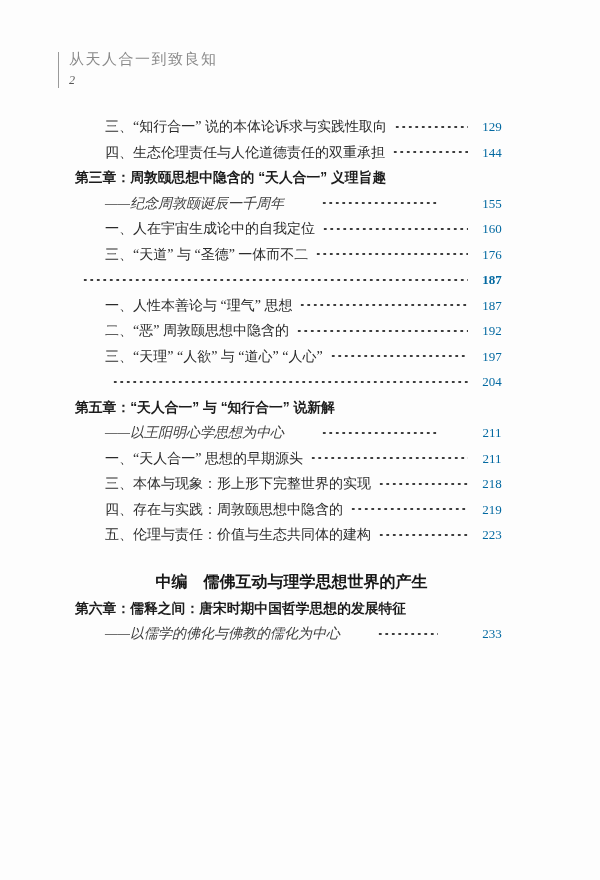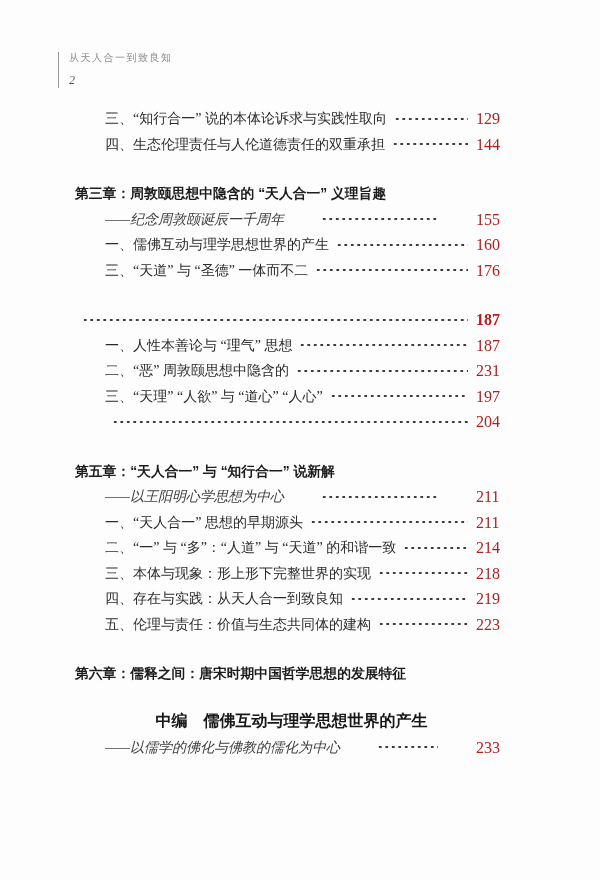--- a/index.html
+++ b/index.html
@@ -23,53 +23,52 @@
     left: 58px;
     display: flex;
     align-items: stretch;
   }
   .running-head .vrule {
     border-left: 1px solid #9a9a9a;
     margin-right: 10px;
   }
   .rh-stack { display: flex; flex-direction: column; justify-content: space-between; }
   .rh-title {
-    font-size: 10px;
+    font-size: 15px;
     color: #8a8a8a;
     letter-spacing: 1.5px;
-    font-family: Liberation Mono, monospace;
+    font-family: Liberation Serif, serif;
     line-height: 14px;
   }
   .rh-page {
     font-size: 12px;
     font-style: italic;
     color: #555;
     line-height: 16px;
     margin-top: 6px;
   }
   
   .toc {
     position: absolute;
-    top: 106px;
+    top: 114px;
     left: 75px;
     width: 433px;
   }
   .row {
     display: flex;
     align-items: center;
     height: 25.5px;
     font-size: 14px;
     line-height: 25.5px;
     white-space: nowrap;
   }
   .row .t { flex: 0 0 auto; }
   .row.chapter {
     font-weight: bold;
     color: #1c1c1c;
-    margin-top: 24px;
     font-family: "Liberation Sans", "DejaVu Sans", sans-serif;
     font-size: 13.8px;
   }
   .row.item { padding-left: 30px; }
   .row.dash {
     padding-left: 30px;
     font-style: italic;
     color: #3d3d3d;
     gap: 30px;
   }
@@ -88,23 +87,23 @@
     height: 14px;
     background-image: radial-gradient(circle, #3c3c3c 1.05px, rgba(0,0,0,0) 1.35px);
     background-size: 6.5px 14px;
     background-repeat: repeat-x;
     background-position: 0 center;
     min-width: 10px;
   }
   .pg {
     flex: 0 0 auto;
     width: 32px;
-    text-align: left;
-    font-size: 16px;
-    color: #b91c1c;
+    text-align: center;
+    font-size: 13px;
+    color: #0369a1;
     font-style: normal;
     font-family: "Liberation Serif", "DejaVu Serif", serif;
   }
 </style>
 </head>
 <body>
 
 <div class="page">
 
   <div class="running-head">
@@ -128,42 +127,42 @@
       </div>
       <div class="row chapter">
         <span class="t">第三章：周敦颐思想中隐含的 “天人合一” 义理旨趣</span>
       </div>
       <div class="row dash">
         <span class="t">——纪念周敦颐诞辰一千周年</span>
         <span class="leader"></span>
         <span class="pg">155</span>
       </div>
       <div class="row item">
-        <span class="t">一、儒佛互动与理学思想世界的产生</span>
+        <span class="t">一、人在宇宙生成论中的自我定位</span>
         <span class="leader"></span>
         <span class="pg">160</span>
       </div>
       <div class="row item">
         <span class="t">三、“天道” 与 “圣德” 一体而不二</span>
         <span class="leader"></span>
         <span class="pg">176</span>
       </div>
       <div class="row chapter">
         <span class="leader"></span>
         <span class="pg">187</span>
       </div>
       <div class="row item">
         <span class="t">一、人性本善论与 “理气” 思想</span>
         <span class="leader"></span>
         <span class="pg">187</span>
       </div>
       <div class="row item">
         <span class="t">二、“恶” 周敦颐思想中隐含的</span>
         <span class="leader"></span>
-        <span class="pg">231</span>
+        <span class="pg">192</span>
       </div>
       <div class="row item">
         <span class="t">三、“天理” “人欲” 与 “道心” “人心”</span>
         <span class="leader"></span>
         <span class="pg">197</span>
       </div>
       <div class="row item">
         <span class="leader"></span>
         <span class="pg">204</span>
       </div>
@@ -174,45 +173,40 @@
         <span class="t">——以王阳明心学思想为中心</span>
         <span class="leader"></span>
         <span class="pg">211</span>
       </div>
       <div class="row item">
         <span class="t">一、“天人合一” 思想的早期源头</span>
         <span class="leader"></span>
         <span class="pg">211</span>
       </div>
       <div class="row item">
-        <span class="t">二、“一” 与 “多”：“人道” 与 “天道” 的和谐一致</span>
-        <span class="leader"></span>
-        <span class="pg">214</span>
-      </div>
-      <div class="row item">
         <span class="t">三、本体与现象：形上形下完整世界的实现</span>
         <span class="leader"></span>
         <span class="pg">218</span>
       </div>
       <div class="row item">
-        <span class="t">四、存在与实践：从天人合一到致良知</span>
+        <span class="t">四、存在与实践：周敦颐思想中隐含的</span>
         <span class="leader"></span>
         <span class="pg">219</span>
       </div>
       <div class="row item">
         <span class="t">五、伦理与责任：价值与生态共同体的建构</span>
         <span class="leader"></span>
         <span class="pg">223</span>
-      </div>
-      <div class="row chapter">
-        <span class="t">第六章：儒释之间：唐宋时期中国哲学思想的发展特征</span>
       </div>
       <div class="row part">
         <span class="t">中编　儒佛互动与理学思想世界的产生</span>
       </div>
+      <div class="row chapter">
+        <span class="t">第六章：儒释之间：唐宋时期中国哲学思想的发展特征</span>
+      </div>
       <div class="row dash">
         <span class="t">——以儒学的佛化与佛教的儒化为中心</span>
         <span class="leader"></span>
         <span class="pg">233</span>
       </div>
     </div>
 
 </div>
 
 </body></html>

